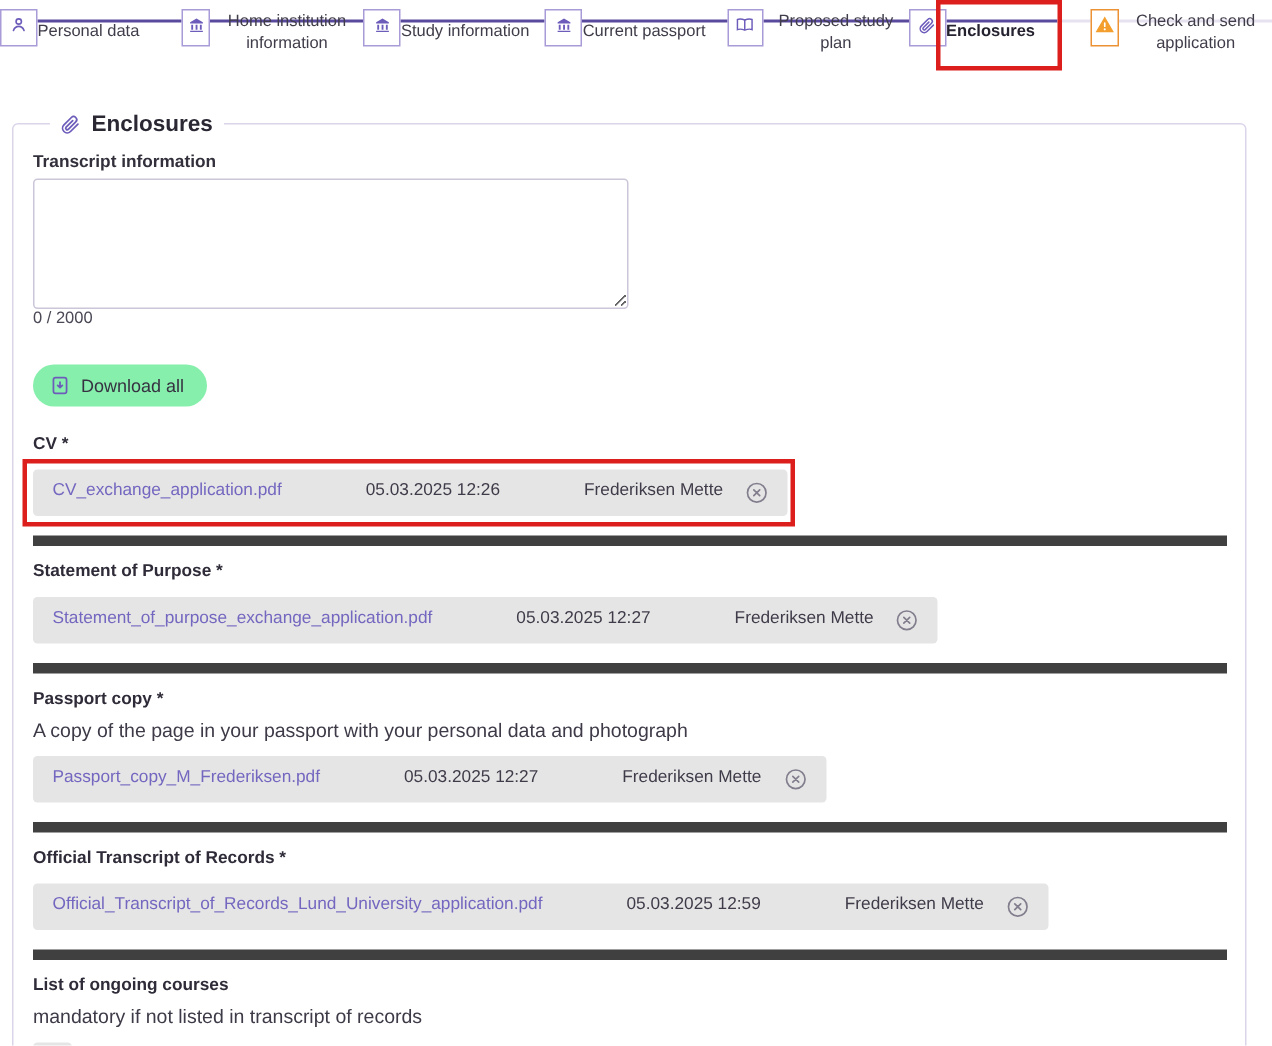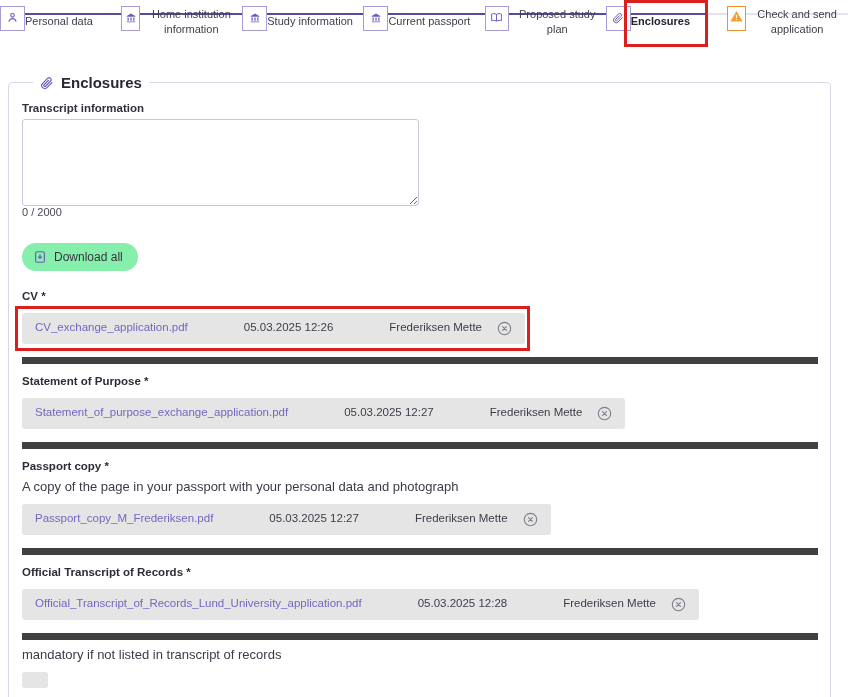--- a/index.html
+++ b/index.html
@@ -250,35 +250,36 @@
       </span>
     </span>
   </div>
 
   <div class="item">
     <div class="item-label">Official Transcript of Records *</div>
     <span class="chip-wrap">
       
       <span class="chip">
         <a class="file-link">Official_Transcript_of_Records_Lund_University_application.pdf</a>
-        <span class="meta">05.03.2025 12:28</span>
-        <span class="meta">Frederiksen Mette</span>
-        <button class="remove-btn">
-          <span style="display:flex;">
-            <svg viewBox="0 0 16 16" width="15" height="15">
-                  <circle cx="8" cy="8" r="6.6" fill="none" stroke="#837e8d" stroke-width="1.2"></circle>
-                  <path d="M5.9 5.9l4.2 4.2M10.1 5.9l-4.2 4.2" stroke="#837e8d" stroke-width="1.2" stroke-linecap="round"></path>
-                </svg>
-          </span>
-        </button>
-      </span>
-    </span>
-  </div>
-
-  <div class="item">
+        <span class="meta">05.03.2025 12:59</span>
+        <span class="meta">Frederiksen Mette</span>
+        <button class="remove-btn">
+          <span style="display:flex;">
+            <svg viewBox="0 0 16 16" width="15" height="15">
+                  <circle cx="8" cy="8" r="6.6" fill="none" stroke="#837e8d" stroke-width="1.2"></circle>
+                  <path d="M5.9 5.9l4.2 4.2M10.1 5.9l-4.2 4.2" stroke="#837e8d" stroke-width="1.2" stroke-linecap="round"></path>
+                </svg>
+          </span>
+        </button>
+      </span>
+    </span>
+  </div>
+
+  <div class="item">
+    <div class="item-label">List of ongoing courses</div>
     <div class="item-desc">mandatory if not listed in transcript of records</div>
     <span class="chip-wrap">
       
       <span class="chip">
         
         
         
         
       </span>
     </span>

